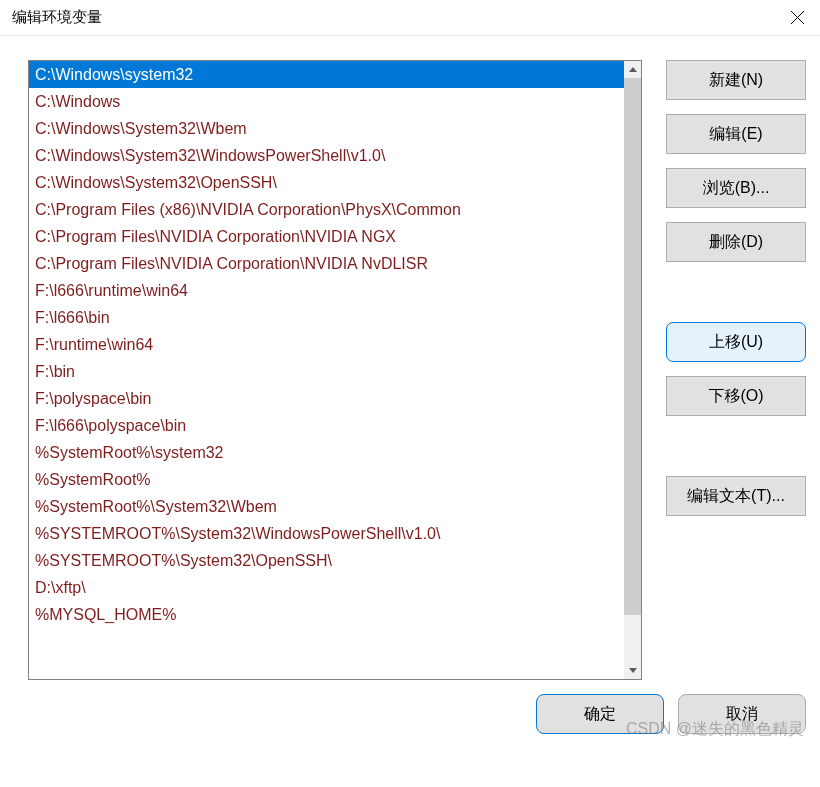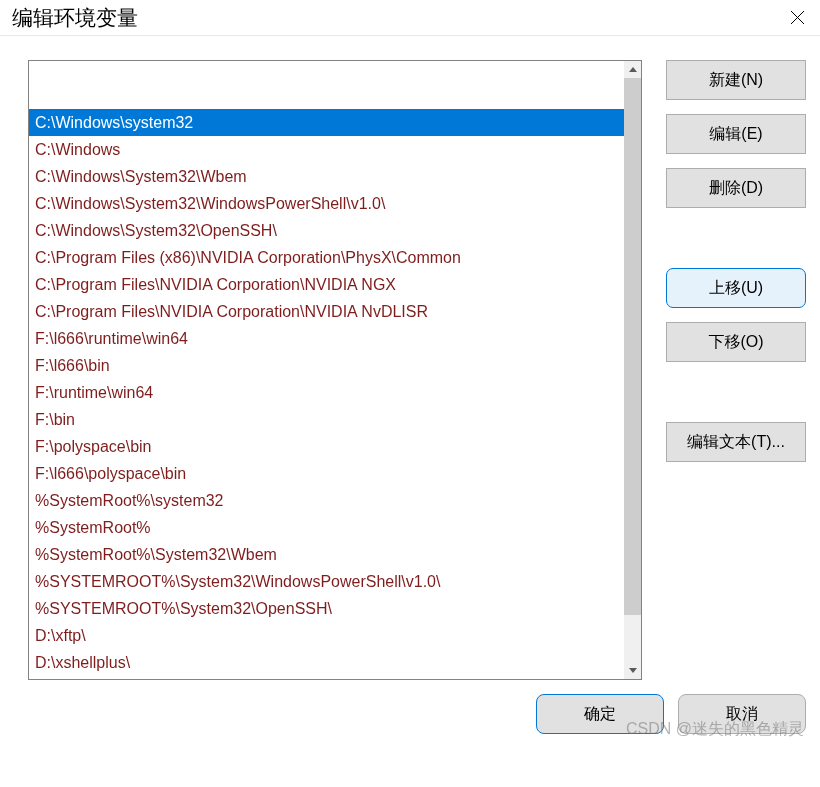--- a/index.html
+++ b/index.html
@@ -12,21 +12,21 @@
       overflow: hidden;
     }
     .titlebar {
       display: flex;
       align-items: center;
       justify-content: space-between;
       height: 36px;
       padding: 0 0 0 12px;
       border-bottom: 1px solid #e8e8e8;
     }
-    .titlebar-title { font-size: 21px; color: #000; }
+    .titlebar-title { font-size: 15px; color: #000; }
     .close-btn {
       width: 46px; height: 36px;
       display: flex; align-items: center; justify-content: center;
       cursor: default;
     }
     .close-btn svg { width: 13px; height: 13px; stroke: #000; stroke-width: 1; }
     .content {
       display: flex;
       gap: 24px;
       padding: 24px 14px 0 28px;
@@ -50,21 +50,21 @@
     .list-item {
       height: 27px;
       line-height: 27px;
       padding: 0 6px;
       color: #7f1d1d;
       font-size: 16px;
       white-space: nowrap;
       overflow: hidden;
       cursor: default;
     }
-    .list-item.selected { background: #0078d7; color: #fff; margin-top: 48px; }
+    .list-item.selected { background: #0078d7; color: #fff; }
     .scrollbar {
       width: 17px;
       background: #f0f0f0;
       position: relative;
       display: flex;
       flex-direction: column;
     }
     .sb-btn {
       height: 17px;
       display: flex; align-items: center; justify-content: center;
@@ -142,21 +142,20 @@
           <div class="list-item">F:\runtime\win64</div>
           <div class="list-item">F:\bin</div>
           <div class="list-item">F:\polyspace\bin</div>
           <div class="list-item">F:\l666\polyspace\bin</div>
           <div class="list-item">%SystemRoot%\system32</div>
           <div class="list-item">%SystemRoot%</div>
           <div class="list-item">%SystemRoot%\System32\Wbem</div>
           <div class="list-item">%SYSTEMROOT%\System32\WindowsPowerShell\v1.0\</div>
           <div class="list-item">%SYSTEMROOT%\System32\OpenSSH\</div>
           <div class="list-item">D:\xftp\</div>
-          <div class="list-item">D:\xshellplus\</div>
           <div class="list-item">%MYSQL_HOME%</div>
         </div>
       <div class="scrollbar">
         <div class="sb-btn">
           <svg width="8" height="5" viewBox="0 0 8 5">
               <path d="M0 5 L4 0 L8 5 Z" fill="#5a5a5a"></path>
             </svg>
         </div>
         <div class="sb-track">
           <div class="sb-thumb"></div>
@@ -166,20 +165,21 @@
               <path d="M0 0 L4 5 L8 0 Z" fill="#5a5a5a"></path>
             </svg>
         </div>
       </div>
     </div>
   </div>
 
   <div class="button-col">
     <div class="btn">新建(N)</div>
     <div class="btn">编辑(E)</div>
+    <div class="btn">浏览(B)...</div>
     <div class="btn">删除(D)</div>
     <div class="gap-lg"></div>
     <div class="btn highlight">上移(U)</div>
     <div class="btn">下移(O)</div>
     <div class="gap-lg"></div>
     <div class="btn">编辑文本(T)...</div>
   </div>
 </div>
 
 <div class="footer">

